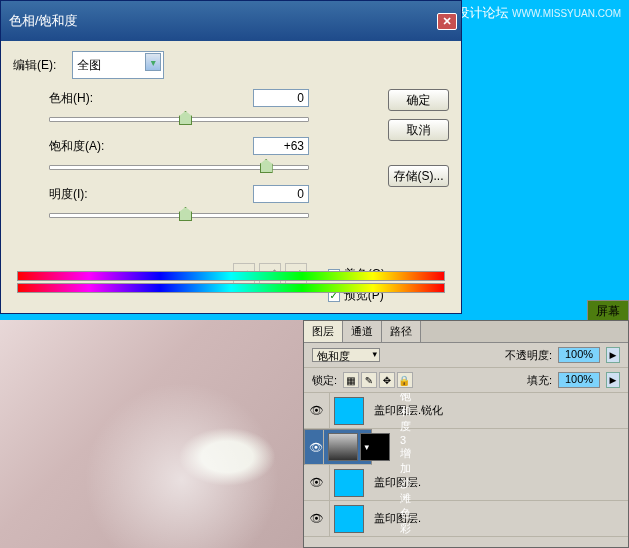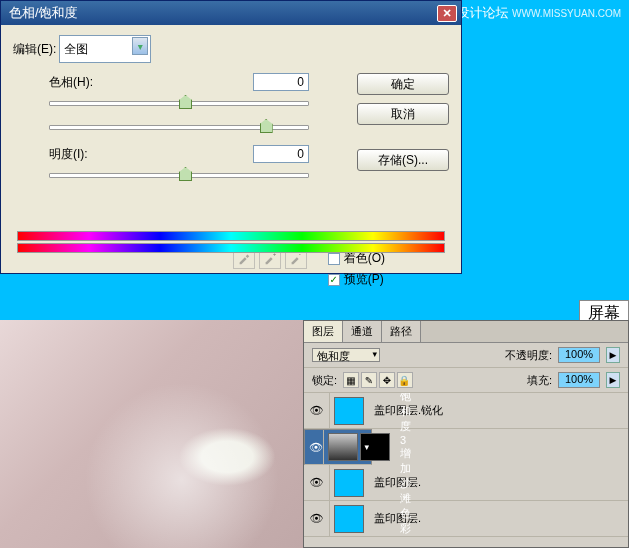--- a/index.html
+++ b/index.html
@@ -3,52 +3,52 @@
 <meta charset="utf-8">
 <style>
 * { box-sizing: border-box; margin: 0; padding: 0; font-family: "Microsoft YaHei", sans-serif; }
 body { width: 629px; height: 548px; background: #00bfff; position: relative; overflow: hidden; }
 
 .watermark { position: absolute; right: 8px; top: 4px; color: #fff; font-size: 13px; }
 .watermark .url { font-size: 10px; opacity: 0.85; }
 
 
 .dialog { position: absolute; left: 0; top: 0; width: 462px; background: #ece9d8; border: 1px solid #0a246a; }
-.titlebar { background: linear-gradient(to bottom, #3a6ea5, #1e4a8a); color: #fff; display: flex; justify-content: space-between; align-items: center; padding: 3px 4px 3px 8px; font-size: 13px; height: 24px; }
+.titlebar { background: linear-gradient(to bottom, #3a6ea5, #1e4a8a); color: #fff; display: flex; justify-content: space-between; align-items: center; padding: 3px 4px 3px 8px; font-size: 13px; height: 40px; }
 .close-btn { width: 20px; height: 17px; background: #c75050; border: 1px solid #fff; border-radius: 2px; display: flex; align-items: center; justify-content: center; color: #fff; font-size: 11px; font-weight: bold; }
 
 .dlg-body { padding: 10px 12px 12px; position: relative; }
-.edit-row { display: flex; align-items: center; gap: 3px; margin-bottom: 2px; font-size: 12px; }
+.edit-row { display: flex; align-items: center; gap: 16px; margin-bottom: 2px; font-size: 12px; }
 .combo { width: 92px; height: 28px; background: #fff; border: 1px solid #7f9db9; display: flex; align-items: center; padding: 0 4px; position: relative; }
 .combo::after { content: "▾"; position: absolute; right: 2px; top: 1px; width: 14px; height: 16px; background: linear-gradient(#dce5f0,#9cc0e7); display: flex; align-items: center; justify-content: center; font-size: 10px; color: #4a6; border: 1px solid #7f9db9; }
 
 .slider-group { margin-left: 36px; width: 260px; }
 .srow { display: flex; align-items: flex-end; justify-content: space-between; font-size: 12px; margin: 10px 0 2px; }
 .numbox { width: 56px; height: 18px; background: #fff; border: 1px solid #7f9db9; text-align: right; padding: 0 4px; font-size: 12px; }
 .track { height: 18px; position: relative; margin: 2px 0 6px; }
 .track::before { content: ""; position: absolute; left: 0; right: 0; top: 8px; height: 3px; background: #fff; border: 1px solid #999; border-radius: 1px; }
 .thumb { position: absolute; top: 2px; width: 13px; height: 14px; background: #c1e0b0; border: 1px solid #5a8a3a; clip-path: polygon(50% 0, 100% 35%, 100% 100%, 0 100%, 0 35%); }
 
 .eyedrops { position: absolute; right: 154px; top: 222px; display: flex; gap: 4px; }
 .eyedrop { width: 22px; height: 22px; border: 1px solid #999; background: #ece9d8; display: flex; align-items: center; justify-content: center; }
 .eyedrop svg { width: 14px; height: 14px; }
 .eyedrop.disabled { opacity: 0.5; }
 
 .checks { position: absolute; right: 76px; top: 225px; font-size: 12px; }
 .chk { display: flex; align-items: center; gap: 4px; margin-bottom: 4px; }
 .cbox { width: 12px; height: 12px; background: #fff; border: 1px solid #7f9db9; display: inline-flex; align-items: center; justify-content: center; font-size: 10px; }
 
 .btncol { position: absolute; right: 12px; top: 48px; display: flex; flex-direction: column; gap: 8px; }
-.winbtn { width: 92px; height: 22px; background: linear-gradient(#fff,#e0e0d0); border: 1px solid #707070; border-radius: 3px; font-size: 12px; }
+.winbtn { width: 61px; height: 22px; background: linear-gradient(#fff,#e0e0d0); border: 1px solid #707070; border-radius: 3px; font-size: 12px; }
 
 .huebar { margin: 48px 4px 4px; height: 26px; position: relative; }
 .hueband { height: 10px; margin: 2px 0; background: linear-gradient(to right, red, magenta, blue, cyan, lime, yellow, red); border: 1px solid #999; }
 
 
-.screentab { position: absolute; right: 0; top: 300px; background: #ffffff; border: 1px solid #888; border-bottom: none; padding: 2px 8px; font-size: 16px; }
+.screentab { position: absolute; right: 0; top: 300px; background: #4d7c0f; border: 1px solid #888; border-bottom: none; padding: 2px 8px; font-size: 12px; }
 
 
 .panel { position: absolute; left: 303px; top: 320px; width: 326px; height: 228px; background: #d4d0c8; border: 1px solid #666; display: flex; flex-direction: column; font-size: 11px; }
 .ptabs { display: flex; background: #cac6bd; border-bottom: 1px solid #888; }
 .ptab { padding: 3px 8px; border-right: 1px solid #888; background: #d4d0c8; }
 .ptab.active { background: #ece9d8; }
 .prow { display: flex; align-items: center; gap: 6px; padding: 4px 8px; border-bottom: 1px solid #b8b4a8; }
 .sel { width: 68px; height: 14px; background: #ece9d8; border: 1px solid #888; padding: 0 4px; position: relative; }
 .sel::after { content: "▾"; position: absolute; right: 2px; font-size: 9px; }
 .pctbox { width: 42px; height: 16px; background: #7dd3fc; border: 1px solid #888; text-align: center; }
@@ -92,20 +92,24 @@
 
     <div class="slider-group">
       <div class="srow">
           <span>色相(H):</span>
           <input class="numbox" value="0" style="">
         </div>
       <div class="track">
           <div class="thumb" style="left:50%"></div>
         </div>
 
+      <div class="srow">
+          <span>饱和度(A):</span>
+          <input class="numbox" value="+63" style="">
+        </div>
       <div class="track">
           <div class="thumb" style="left:81%"></div>
         </div>
 
       <div class="srow">
           <span>明度(I):</span>
           <input class="numbox" value="0" style="">
         </div>
       <div class="track">
           <div class="thumb" style="left:50%"></div>

